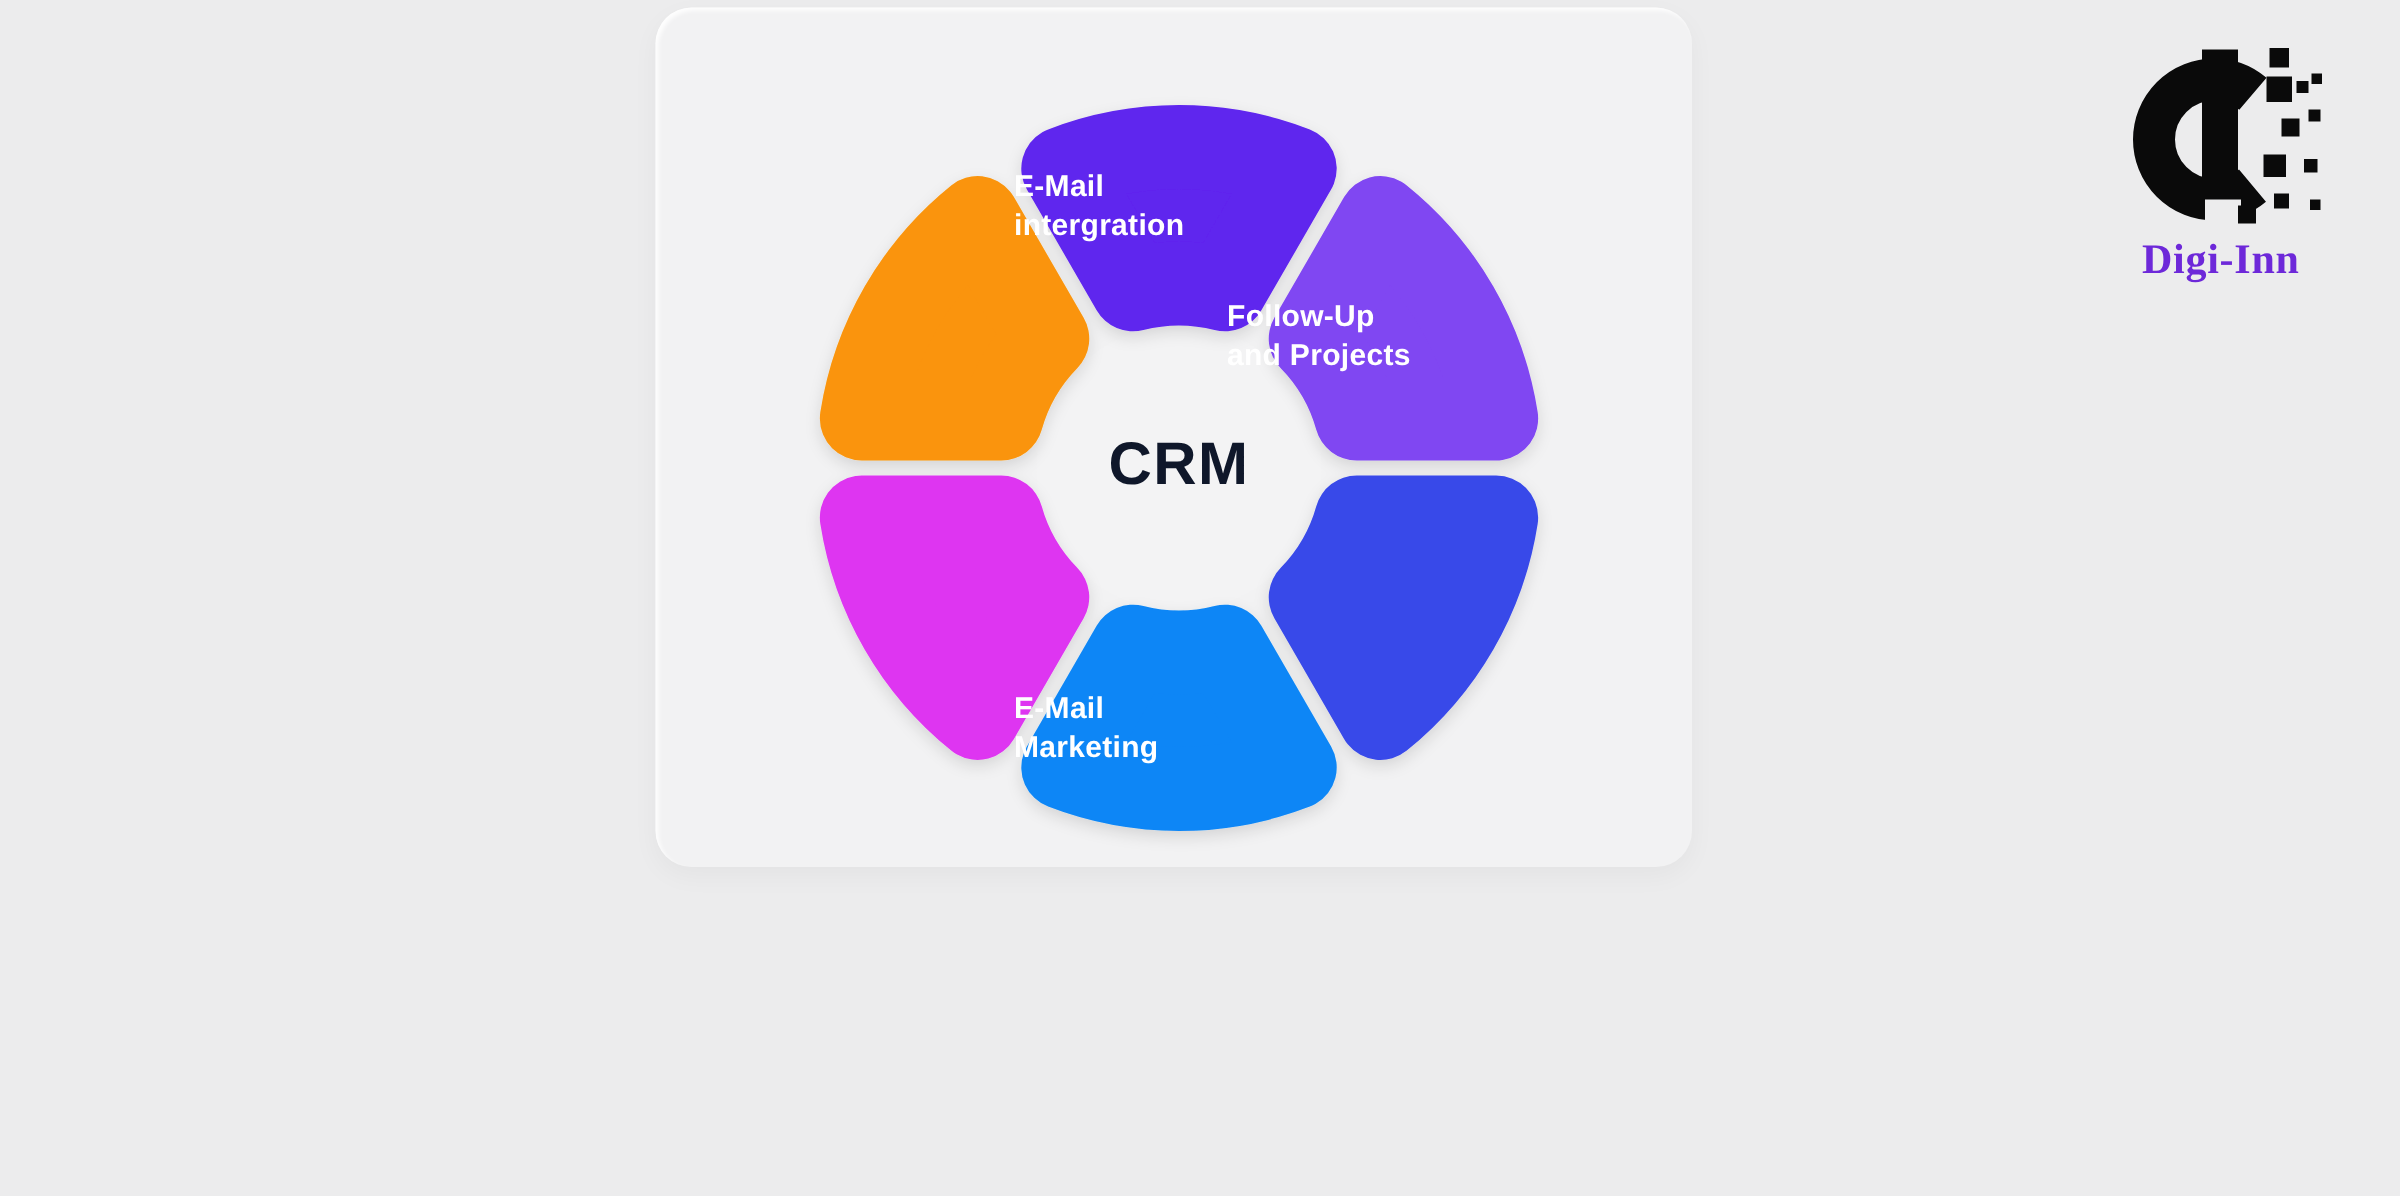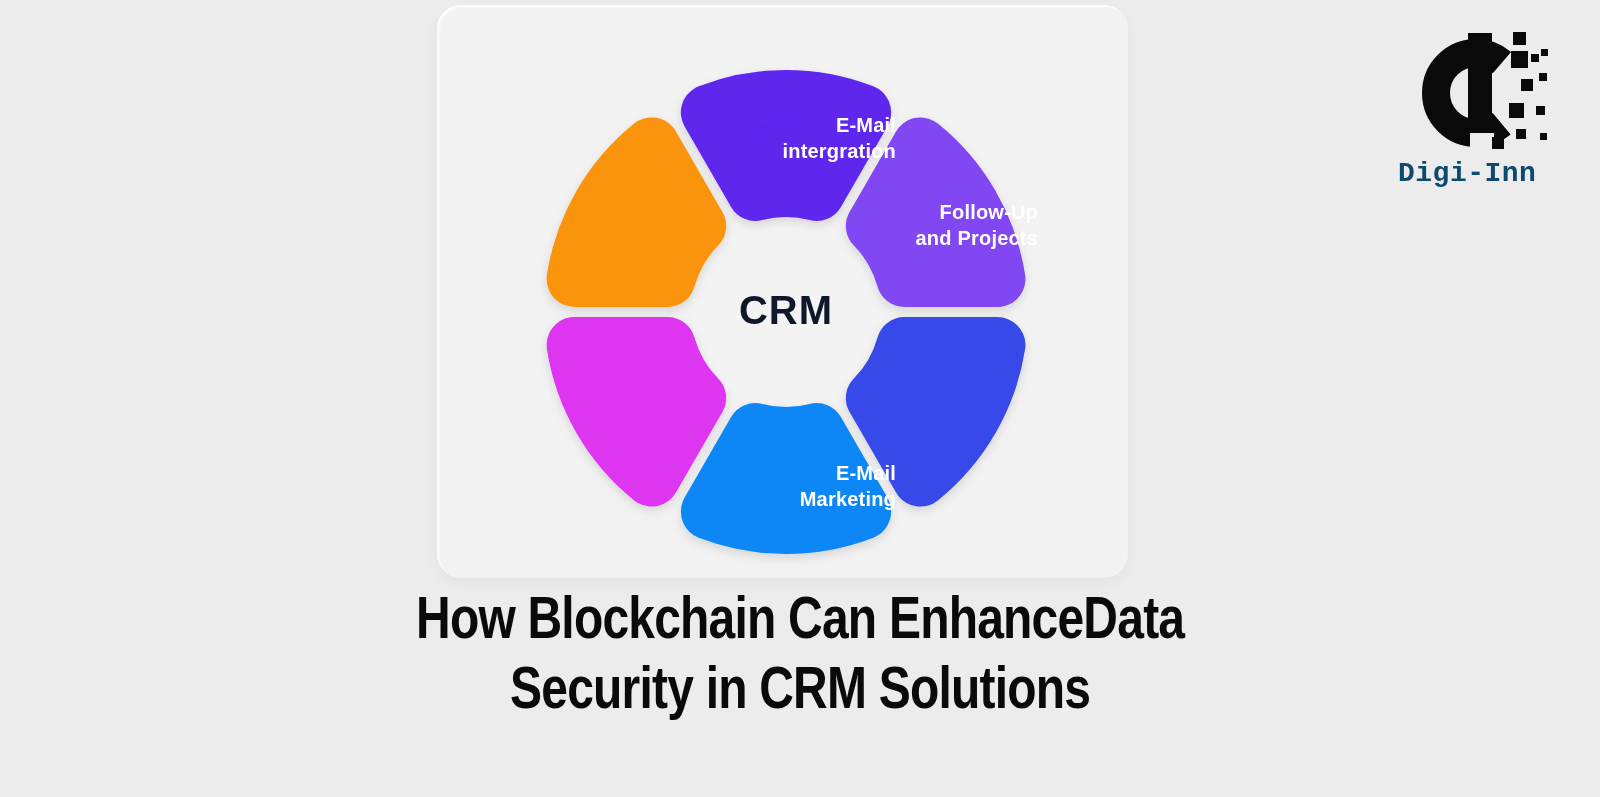--- a/index.html
+++ b/index.html
@@ -19,21 +19,21 @@
     border-radius: 24px;
     box-shadow: inset 2px 2px 3px rgba(255,255,255,0.9), 0 6px 18px rgba(0,0,0,0.04);
   }
   .card svg { position: absolute; left: 0; top: 0; }
 
   #labels-layer { position: absolute; left: 0; top: 0; width: 100%; height: 100%; pointer-events: none; }
   .seg-label {
     position: absolute;
     width: 220px;
     transform: translate(-50%, -50%);
-    text-align: right;
+    text-align: left;
     color: #FFFFFF;
     font-size: 20px;
     font-weight: 700;
     line-height: 1.32;
     white-space: pre-line;
     letter-spacing: 0.2px;
   }
   .center-label {
     position: absolute;
     left: 349px; top: 307px;
@@ -63,25 +63,25 @@
     white-space: nowrap;
   }
 
   
   .logo { position: absolute; left: 1390px; top: 25px; width: 180px; height: 175px; }
   .logo svg { position: absolute; left: 0; top: 0; }
   .brand-name {
     position: absolute;
     left: 8px; top: 133px;
     width: 165px;
-    text-align: left;
-    font-family: Liberation Mono, monospace;
+    text-align: center;
+    font-family: Liberation Serif, serif;
     font-weight: 700;
     font-size: 28px;
-    color: #0c4a6e;
+    color: #6d28d9;
     letter-spacing: 0.5px;
   }
 </style>
 </head>
 <body>
 
 <div class="page">
 
   <div class="card">
     <svg id="donut-svg" width="691" height="573" viewBox="0 0 691 573">
@@ -130,20 +130,14 @@
       <rect x="149" y="48" width="8" height="8" fill="#0A0A0A"></rect>
       <rect x="119" y="78" width="15" height="15" fill="#0A0A0A"></rect>
       <rect x="146" y="81" width="9" height="9" fill="#0A0A0A"></rect>
       <rect x="126" y="104" width="10" height="10" fill="#0A0A0A"></rect>
       <rect x="102" y="112" width="12" height="12" fill="#0A0A0A"></rect>
       <rect x="150" y="108" width="7" height="7" fill="#0A0A0A"></rect>
     </svg>
     <div class="brand-name">Digi-Inn</div>
   </div>
 
-  <div class="title">
-    <div class="title-inner">
-      <div>How Blockchain Can EnhanceData</div>
-      <div>Security in CRM Solutions</div>
-    </div>
-  </div>
 
 </div>
 
 </body></html>

